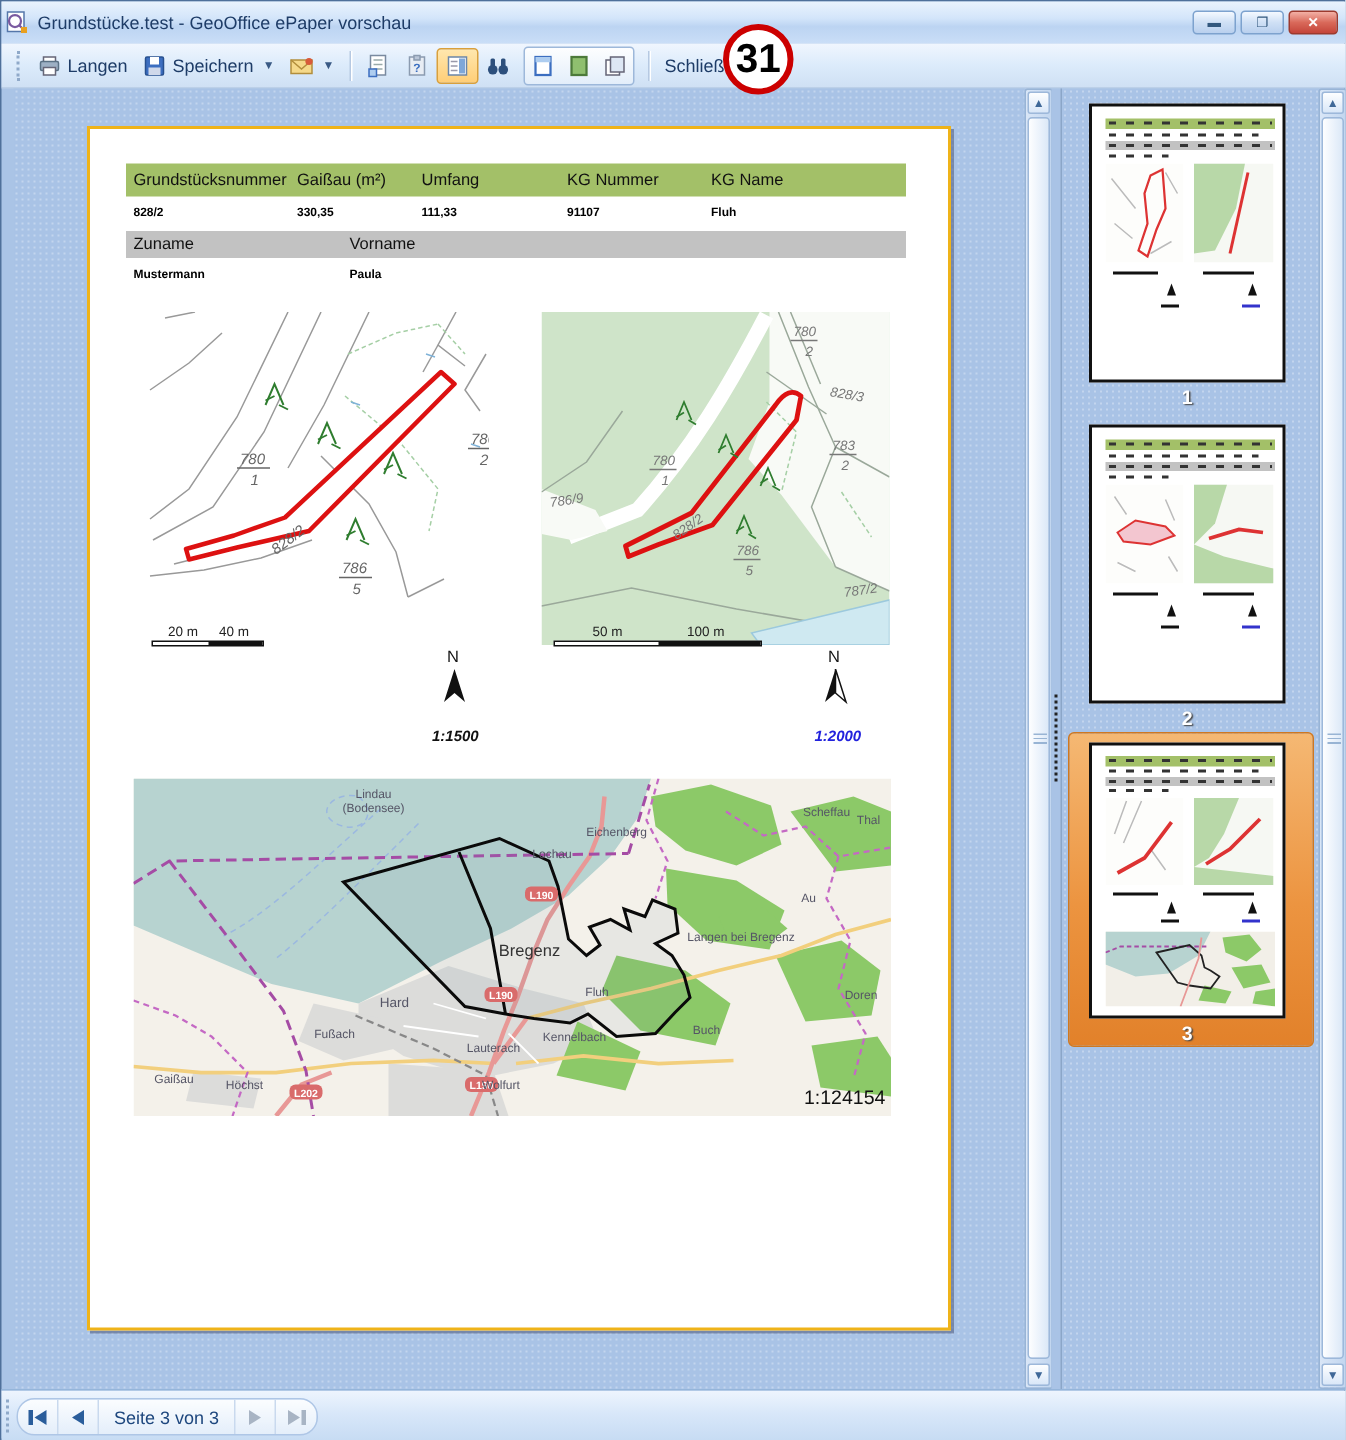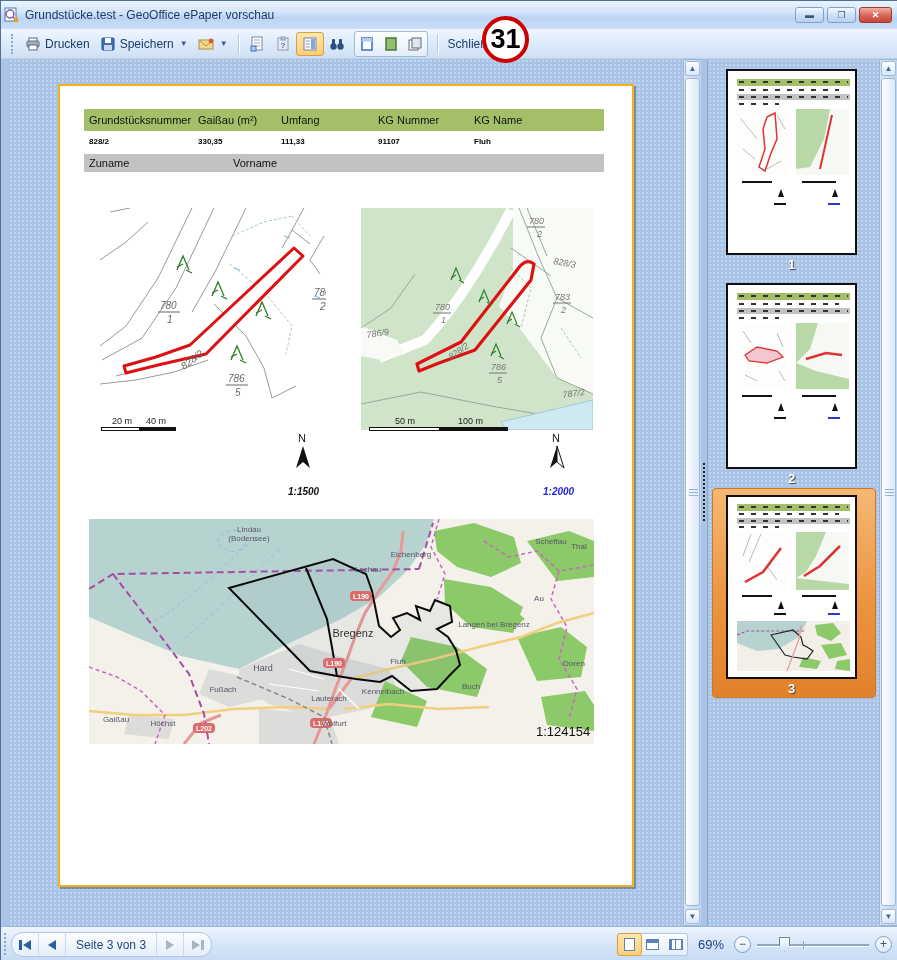--- a/index.html
+++ b/index.html
@@ -146,21 +146,21 @@
 
   <div id="toolbar">
     <div class="tb-grip"></div>
 
     <div class="tb-btn">
       <svg class="icon16" viewBox="0 0 16 16">
         <rect x="4" y="2" width="8" height="4" fill="#fff" stroke="#667"></rect>
         <rect x="2" y="5" width="12" height="6" rx="1" fill="#9db0c4" stroke="#5a7184"></rect>
         <rect x="4" y="9" width="8" height="5" fill="#fff" stroke="#667"></rect>
       </svg>
-      <span>Drucken</span>
+      <span>Langen</span>
     </div>
 
     <div class="tb-btn">
       <svg class="icon16" viewBox="0 0 16 16">
         <rect x="2" y="2" width="12" height="12" rx="1" fill="#3c6ec0" stroke="#27508f"></rect>
         <rect x="5" y="2" width="6" height="5" fill="#fff"></rect>
         <rect x="4" y="9" width="8" height="5" fill="#cfd8ea"></rect>
       </svg>
       <span>Speichern</span>
       <span class="drop">▼</span>
@@ -260,20 +260,24 @@
           <div class="t-val c3">111,33</div>
           <div class="t-val c4">91107</div>
           <div class="t-val c5">Fluh</div>
         </div>
       </div>
 
       <div class="doc-table" style="top:68px;">
         <div class="t-row hdr-gray">
           <div class="t-cell o1">Zuname</div>
           <div class="t-cell o2">Vorname</div>
+        </div>
+        <div class="t-row" style="height:20px;align-items:center;">
+          <div class="t-val o1">Mustermann</div>
+          <div class="t-val o2">Paula</div>
         </div>
       </div>
 
       <svg class="abs" style="left:36px;top:122px;" width="230" height="196" viewBox="0 0 230 196">
         <defs>
           <g id="treeL" stroke="#2f7d2f" stroke-width="1.3" fill="none">
             <path d="M0,14 L6,0 L12,14"></path>
               <path d="M6,8 l-6,3"></path>
               <path d="M9,14 l6,3"></path>
           </g>
@@ -632,39 +636,15 @@
       <div id="pageinfo">Seite 3 von 3</div>
       <div class="nav-btn">
           <div class="tri-r"></div>
         </div>
       <div class="nav-btn">
           <div class="tri-r"></div>
           <div class="vbar-g"></div>
         </div>
     </div>
 
-    <div id="zoomgroup">
-      <div class="vw-group">
-        <div class="vw-btn sel">
-            <div class="vw-ic1"></div>
-          </div>
-        <div class="vw-btn">
-            <div class="vw-ic2"></div>
-          </div>
-        <div class="vw-btn">
-            <div class="vw-ic3">
-              <i></i>
-              <i></i>
-            </div>
-          </div>
-      </div>
-      <div id="zoomval">69%</div>
-      <div class="zbtn">−</div>
-      <div id="slider">
-        <div class="track"></div>
-          <div class="tick"></div>
-        <div class="thumb"></div>
-      </div>
-      <div class="zbtn">+</div>
-    </div>
   </div>
 
 </div>
 
 </body></html>

